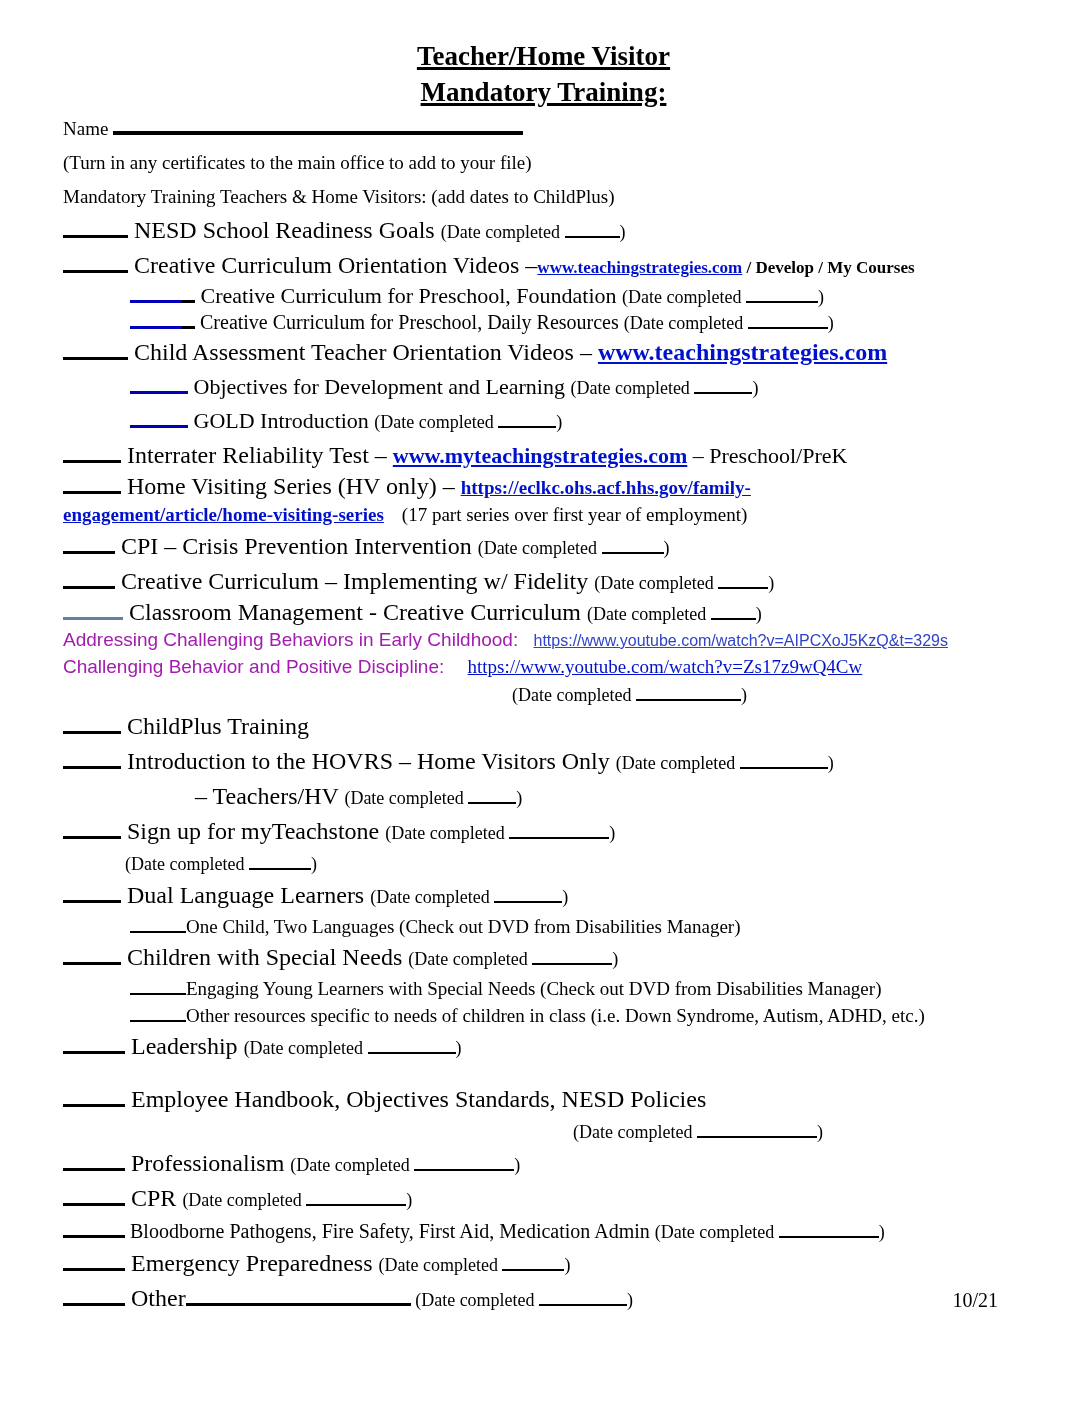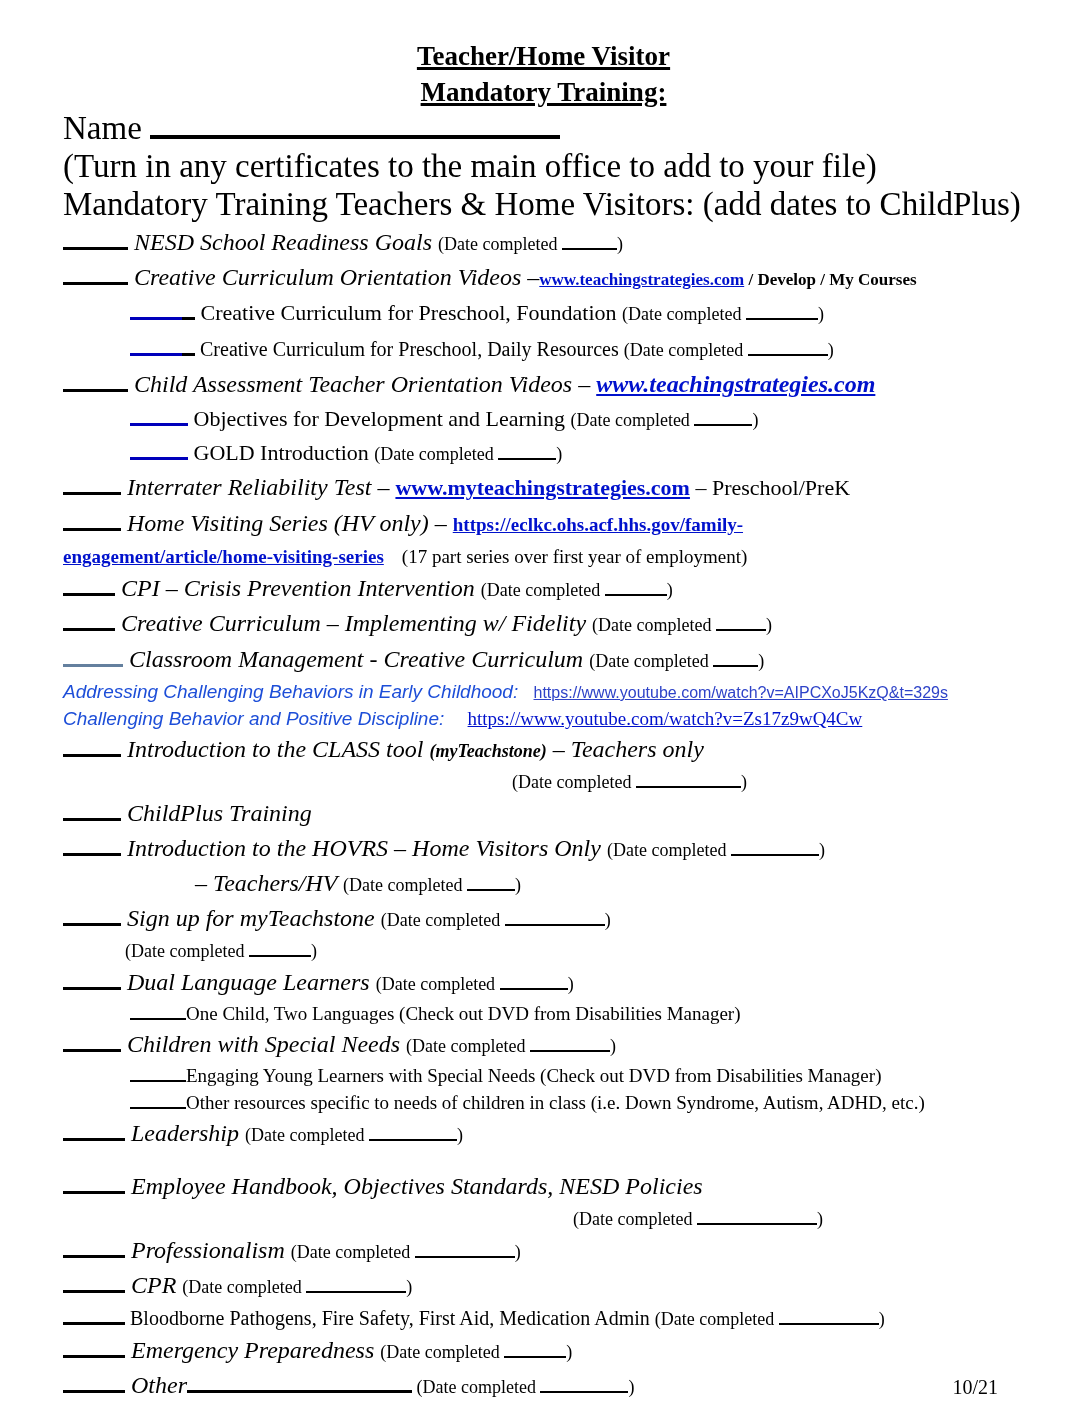--- a/index.html
+++ b/index.html
@@ -7,32 +7,32 @@
   .page{
     box-sizing:border-box;
     width:1088px;height:1408px;
     padding:40px 64px 5px 63px;
     font-family:"Liberation Serif","DejaVu Serif",serif;
     color:#000;
     background:#fff;
   }
   .line{position:relative;white-space:nowrap;line-height:32px;}
   .center{text-align:center;}
-  .lh26{line-height:26px}.lh28{line-height:28px}.lh30{line-height:34px}.lh33{line-height:33px}
+  .lh26{line-height:26px}.lh28{line-height:28px}.lh30{line-height:24px}.lh33{line-height:33px}
   .t-xl{font-size:27px;font-weight:bold;text-decoration:underline;text-decoration-thickness:3px;}
-  .t-lg2{font-size:33px;}
-  .t-lg{font-size:24px;font-style:italic;}
+  .t-lg2{font-size:19px;}
+  .t-lg{font-size:24px;}
   .t-md2{font-size:22px;}
   .t-md{font-size:20px;}
   .t-sm{font-size:19px;}
   .t-ds{font-size:18px;}
   .t-xs{font-size:17px;}
   .t-xxs{font-size:16px;}
   .sans{font-family:"Liberation Sans","DejaVu Sans",sans-serif;}
-  .dk{color:#1d4ed8;font-style:italic;}
+  .dk{color:#a21caf;}
   .b{font-weight:bold;}
   .i{font-style:italic;}
   .lnk{color:#0011cc;text-decoration:underline;cursor:pointer;}
   .lnk.lt{color:#2e43c8;}
   .blank{display:inline-block;border-bottom:3px solid #000;height:0.82em;}
   .blank.ds{border-bottom-width:2px;}
   .blank.th4{border-bottom-width:4px;}
   .pagenum{position:absolute;right:26px;top:2px;}
 </style>
 </head>
@@ -52,21 +52,20 @@
     <div class="line" style="margin-left: 67px;"><span class="blank" style="width: 58px; border-bottom-color: rgb(0, 0, 187);"></span><span class="t-md2"> Objectives for Development and Learning </span><span class="t-ds">(Date completed </span><span class="blank ds" style="width: 58px;"></span><span class="t-ds">)</span></div>
     <div class="line" style="margin-left: 67px;"><span class="blank" style="width: 58px; border-bottom-color: rgb(0, 0, 187);"></span><span class="t-md2"> GOLD Introduction </span><span class="t-ds">(Date completed </span><span class="blank ds" style="width: 58px;"></span><span class="t-ds">)</span></div>
     <div class="line lh33"><span class="blank" style="width: 58px;"></span><span class="t-lg"> Interrater Reliability Test – </span><a class="lnk t-md2 b">www.myteachingstrategies.com</a><span class="t-md2"> – Preschool/PreK</span></div>
     <div class="line lh30"><span class="blank" style="width: 58px;"></span><span class="t-lg"> Home Visiting Series (HV only) – </span><a class="lnk t-sm b">https://eclkc.ohs.acf.hhs.gov/family-</a></div>
     <div class="line lh28"><a class="lnk t-sm b">engagement/article/home-visiting-series</a><span class="t-sm" style="margin-left: 18px;">(17 part series over first year of employment)</span></div>
     <div class="line"><span class="blank" style="width: 52px;"></span><span class="t-lg"> CPI – Crisis Prevention Intervention </span><span class="t-ds">(Date completed </span><span class="blank ds" style="width: 62px;"></span><span class="t-ds">)</span></div>
     <div class="line"><span class="blank" style="width: 52px;"></span><span class="t-lg"> Creative Curriculum – Implementing w/ Fidelity </span><span class="t-ds">(Date completed </span><span class="blank ds" style="width: 50px;"></span><span class="t-ds">)</span></div>
     <div class="line lh30"><span class="blank" style="width: 60px; border-bottom-color: rgb(100, 128, 158);"></span><span class="t-lg"> Classroom Management - Creative Curriculum </span><span class="t-ds">(Date completed </span><span class="blank ds" style="width: 45px;"></span><span class="t-ds">)</span></div>
     <div class="line lh26"><span class="t-sm sans dk">Addressing Challenging Behaviors in Early Childhood: </span><a class="lnk t-xxs sans lt" style="margin-left: 10px;">https://www.youtube.com/watch?v=AIPCXoJ5KzQ&amp;t=329s</a></div>
     <div class="line lh26"><span class="t-sm sans dk">Challenging Behavior and Positive Discipline: </span><a class="lnk t-sm" style="margin-left: 18px;">https://www.youtube.com/watch?v=Zs17z9wQ4Cw</a></div>
-    <div class="line"><span class="blank" style="width: 58px;"></span><span class="t-lg"> Introduction to the CLASS tool </span><span class="t-ds i b">(myTeachstone)</span><span class="t-lg"> – Teachers only</span></div>
     <div class="line lh28" style="margin-left: 449px;"><span class="t-ds">(Date completed </span><span class="blank ds" style="width: 105px;"></span><span class="t-ds">)</span></div>
     <div class="line"><span class="blank" style="width: 58px;"></span><span class="t-lg"> ChildPlus Training</span></div>
     <div class="line"><span class="blank" style="width: 58px;"></span><span class="t-lg"> Introduction to the HOVRS – Home Visitors Only </span><span class="t-ds">(Date completed </span><span class="blank ds" style="width: 88px;"></span><span class="t-ds">)</span></div>
     <div class="line" style="margin-left: 132px;"><span class="t-lg">– Teachers/HV </span><span class="t-ds">(Date completed </span><span class="blank ds" style="width: 48px;"></span><span class="t-ds">)</span></div>
     <div class="line"><span class="blank" style="width: 58px;"></span><span class="t-lg"> Sign up for myTeachstone </span><span class="t-ds">(Date completed </span><span class="blank ds" style="width: 100px;"></span><span class="t-ds">)</span></div>
     <div class="line lh28" style="margin-left: 62px;"><span class="t-ds">(Date completed </span><span class="blank ds" style="width: 62px;"></span><span class="t-ds">)</span></div>
     <div class="line"><span class="blank" style="width: 58px;"></span><span class="t-lg"> Dual Language Learners </span><span class="t-ds">(Date completed </span><span class="blank ds" style="width: 68px;"></span><span class="t-ds">)</span></div>
     <div class="line lh26" style="margin-left: 67px;"><span class="blank ds" style="width: 56px;"></span><span class="t-sm">One Child, Two Languages (Check out DVD from Disabilities Manager)</span></div>
     <div class="line"><span class="blank" style="width: 58px;"></span><span class="t-lg"> Children with Special Needs </span><span class="t-ds">(Date completed </span><span class="blank ds" style="width: 80px;"></span><span class="t-ds">)</span></div>
     <div class="line lh26" style="margin-left: 67px;"><span class="blank ds" style="width: 56px;"></span><span class="t-sm">Engaging Young Learners with Special Needs (Check out DVD from Disabilities Manager)</span></div>

